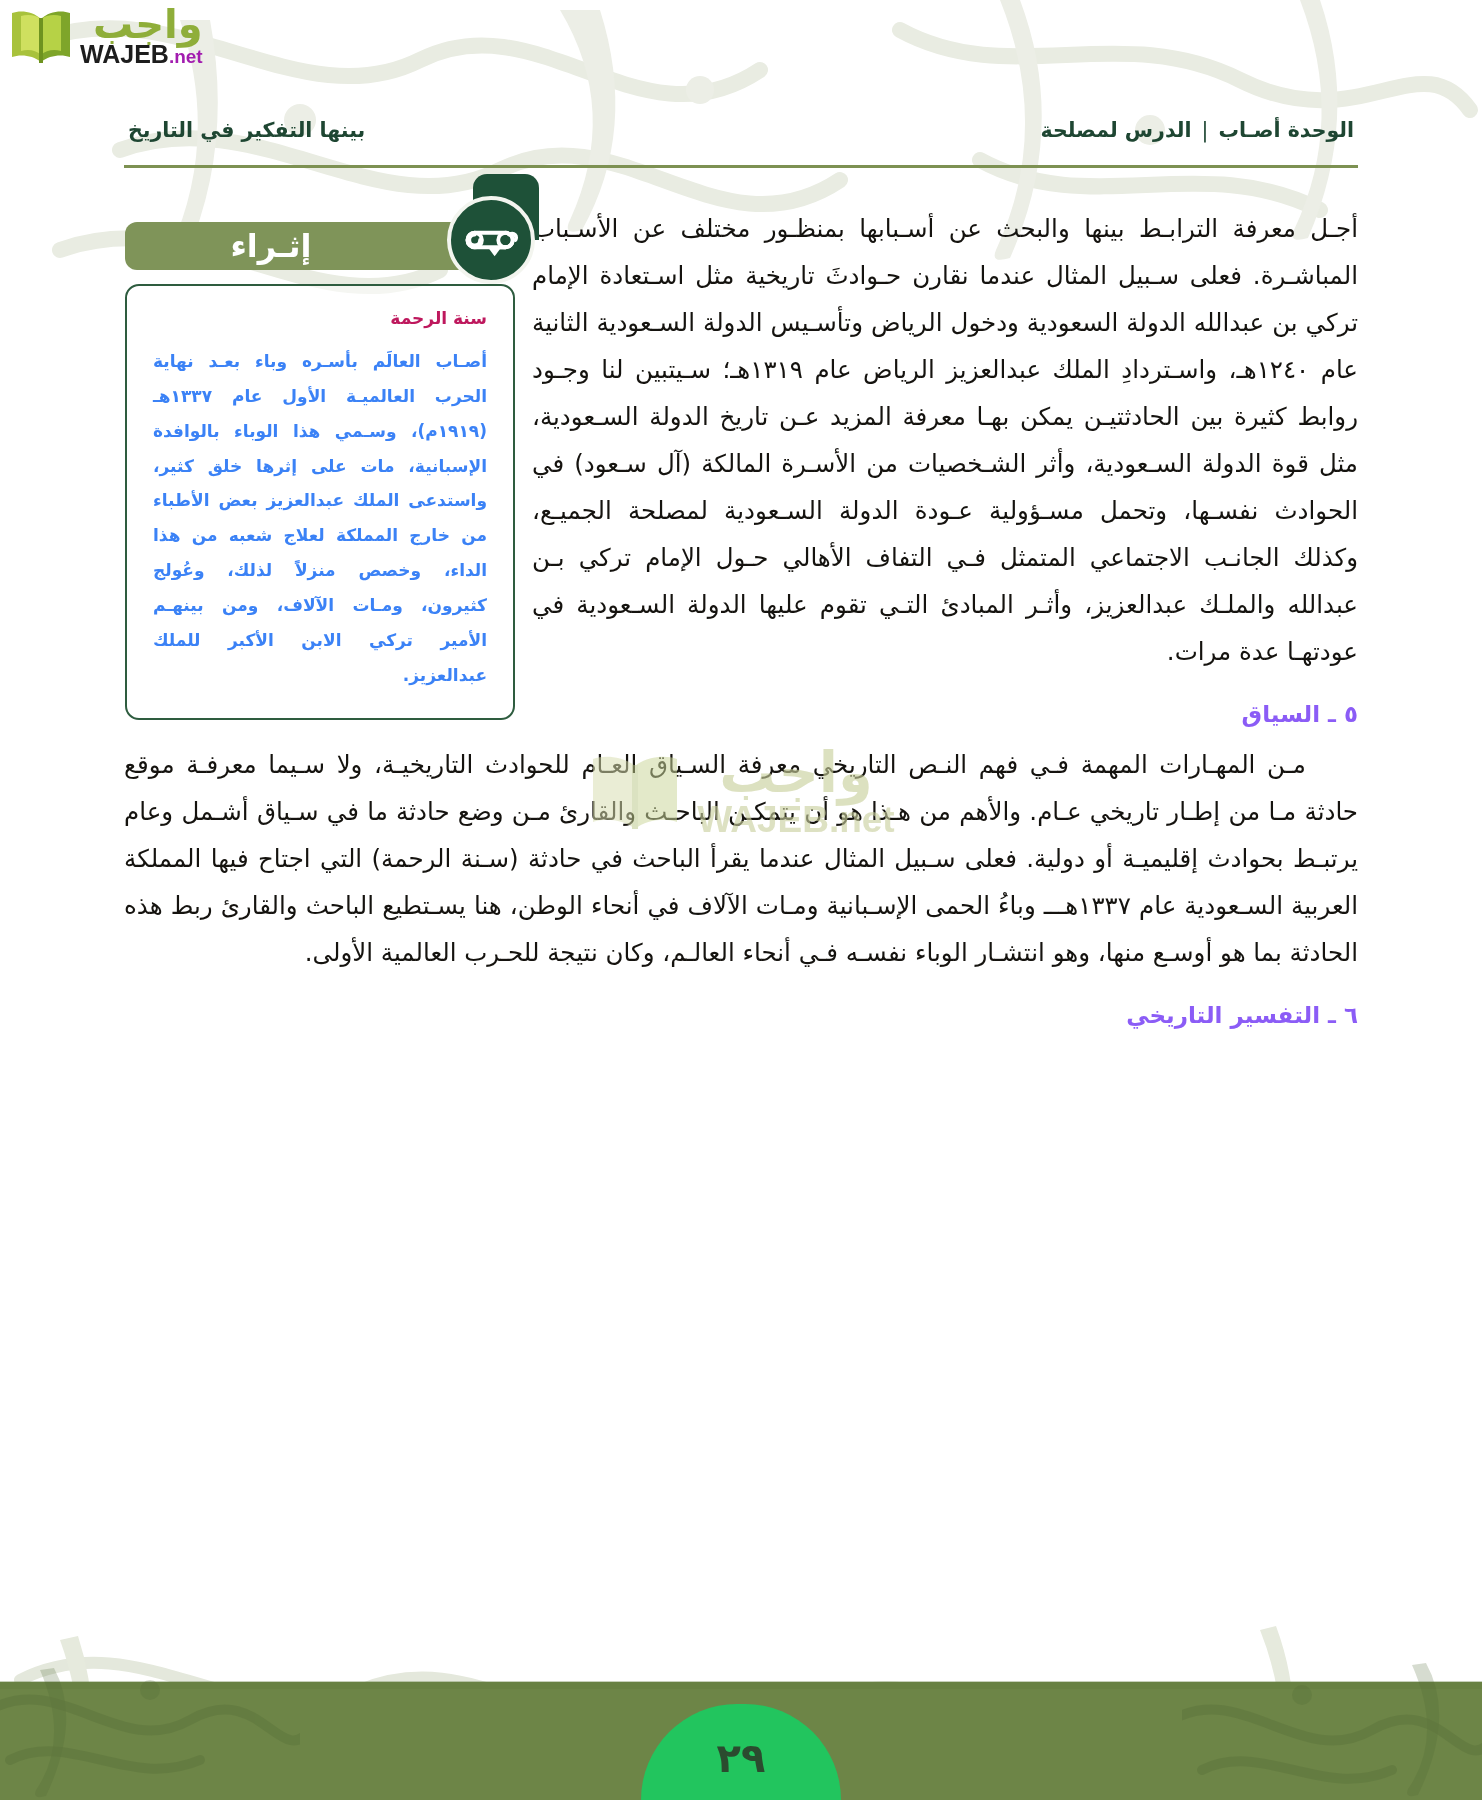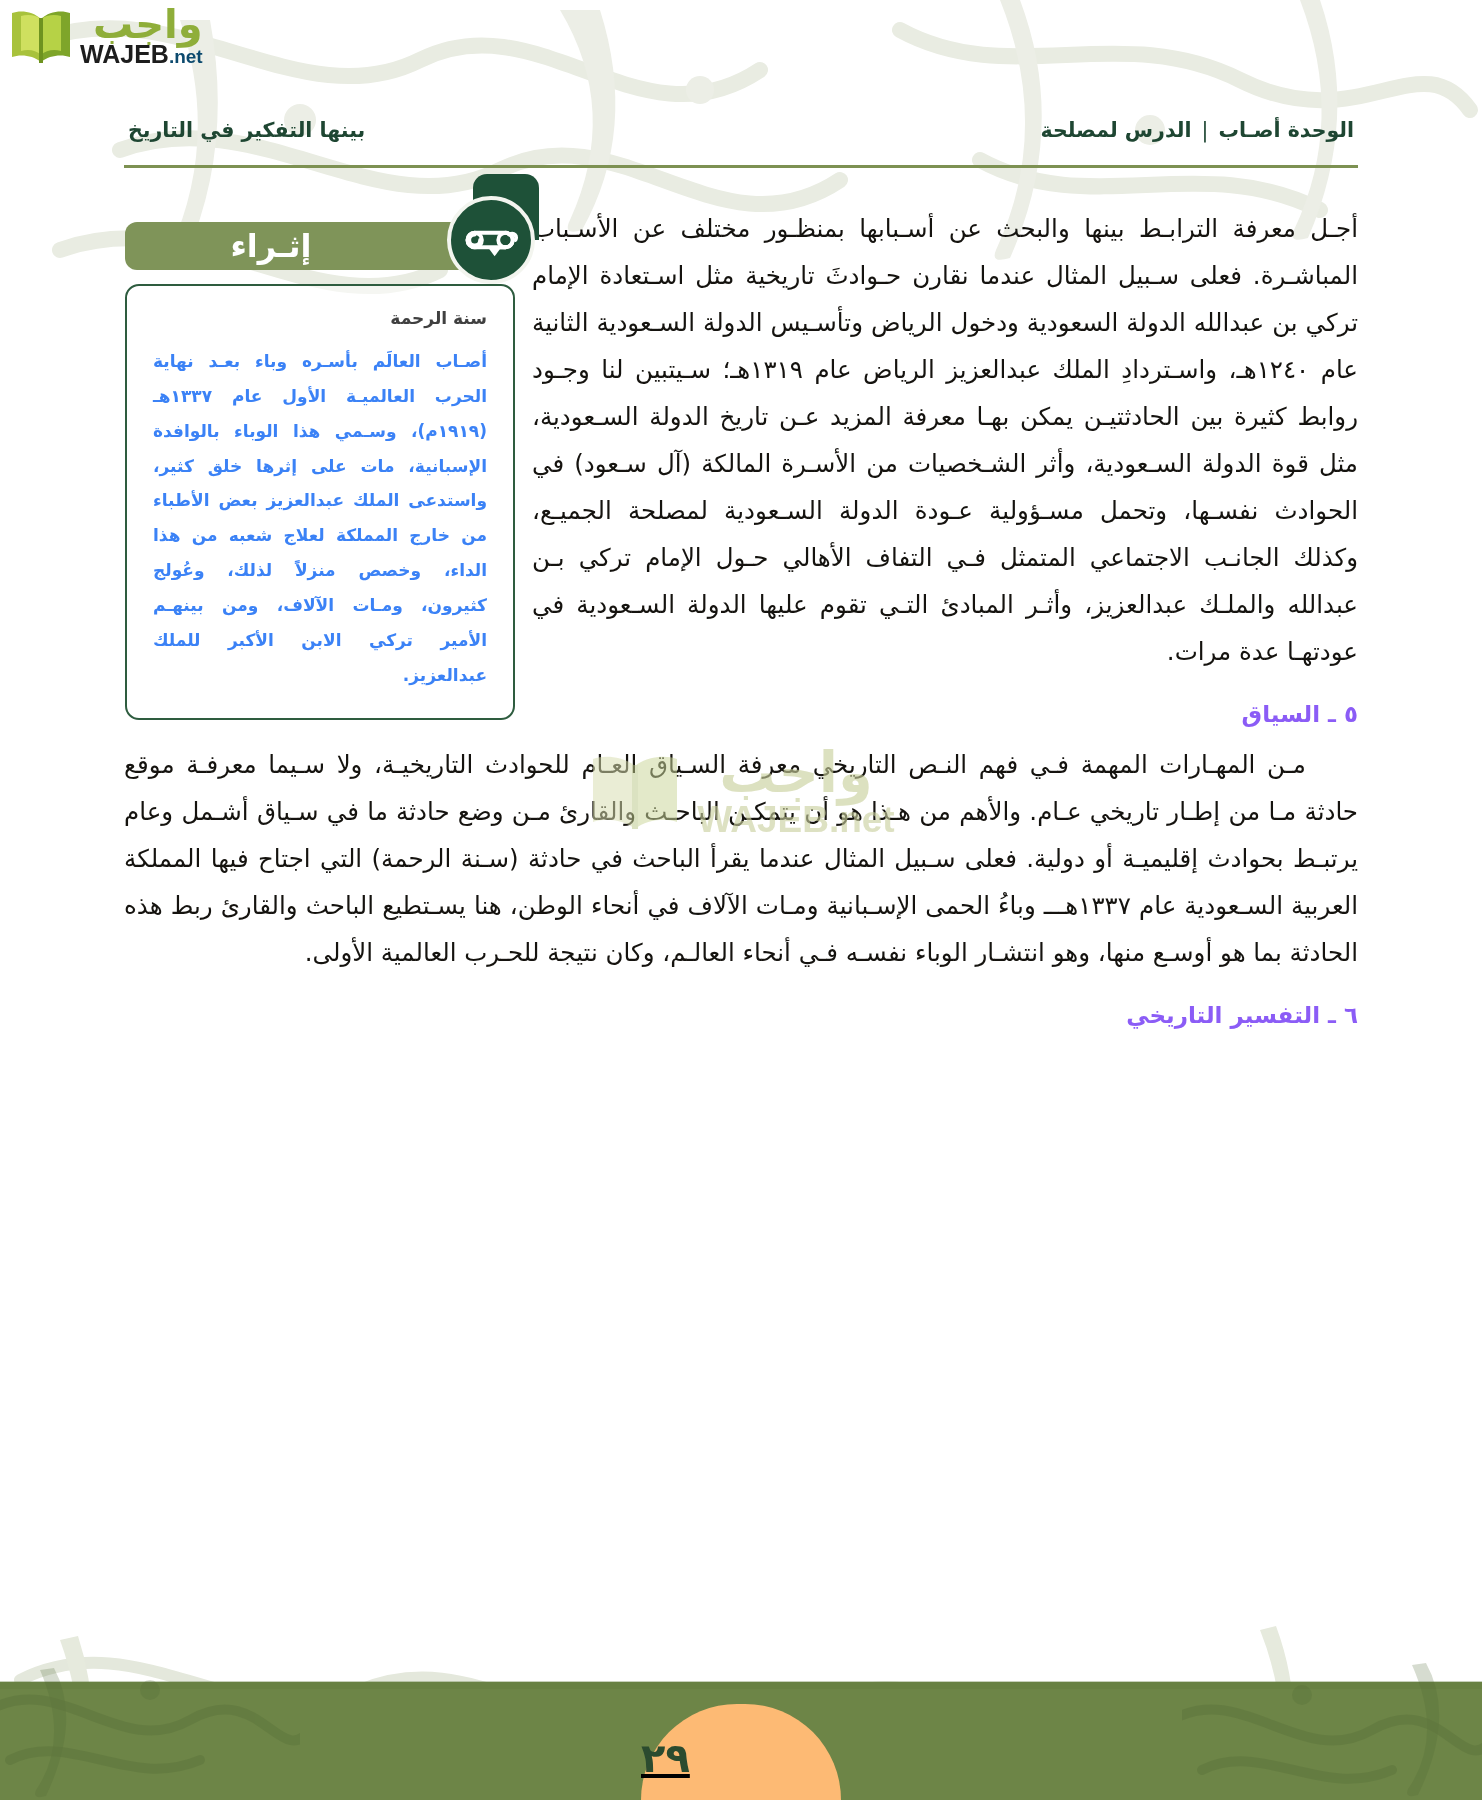--- a/index.html
+++ b/index.html
@@ -35,21 +35,21 @@
   .logo-ar{
     font-size:40px; font-weight:bold; color:#8fae3a;
     font-family:"DejaVu Sans", sans-serif;
     letter-spacing:-1px;
   }
   .logo-en{
     font-size:25px; font-weight:bold; color:#1d1d1d;
     font-family:"Liberation Sans", sans-serif;
     margin-top:-2px;
   }
-  .logo-en .net{ color:#0c4a6e; font-size:19px; }
+  .logo-en .net{ color:#a21caf; font-size:19px; }
   .logo-book{ width:66px; height:58px; }
 
   
   .header{
     position:absolute;
     top:118px; left:124px; right:124px;
     height:60px;
   }
   .header-inner{
     display:flex; justify-content:space-between; align-items:flex-start;
@@ -118,21 +118,21 @@
 
   .enrich-box{
     margin-top:14px;
     border:2.5px solid #2e5c3f;
     border-radius:14px;
     background:rgba(255,255,255,0.55);
     padding:22px 26px 26px 26px;
     min-height:330px;
   }
   .enrich-sub{
-    color:#404040;
+    color:#be185d;
     font-size:17px;
     font-weight:bold;
     font-family:"DejaVu Sans", sans-serif;
     text-align:right;
     margin-bottom:16px;
   }
   .enrich-body{
     color:#3b82f6;
     font-size:17px;
     font-weight:bold;
@@ -210,25 +210,24 @@
     position:absolute; top:-1px; left:0; right:0; height:8px;
     background:#5f7a3c;
     opacity:.35;
   }
   .footer-notch{
     position:absolute;
     bottom:0;
     left:50%;
     transform:translateX(-50%);
     width:200px; height:96px;
-    background:#fdba74;
+    background:#22c55e;
     border-radius:96px 96px 0 0;
-    display:flex; align-items:center; justify-content:flex-end;
+    display:flex; align-items:center; justify-content:center;
     padding-top:12px;
-    text-decoration:underline;
   }
   .page-num{
     color:#2b4b2f;
     font-size:40px;
     font-weight:bold;
     font-family:"DejaVu Sans", sans-serif;
   }
   .footer-left-orn, .footer-right-orn{
     position:absolute; bottom:0;
     width:300px; height:150px;

